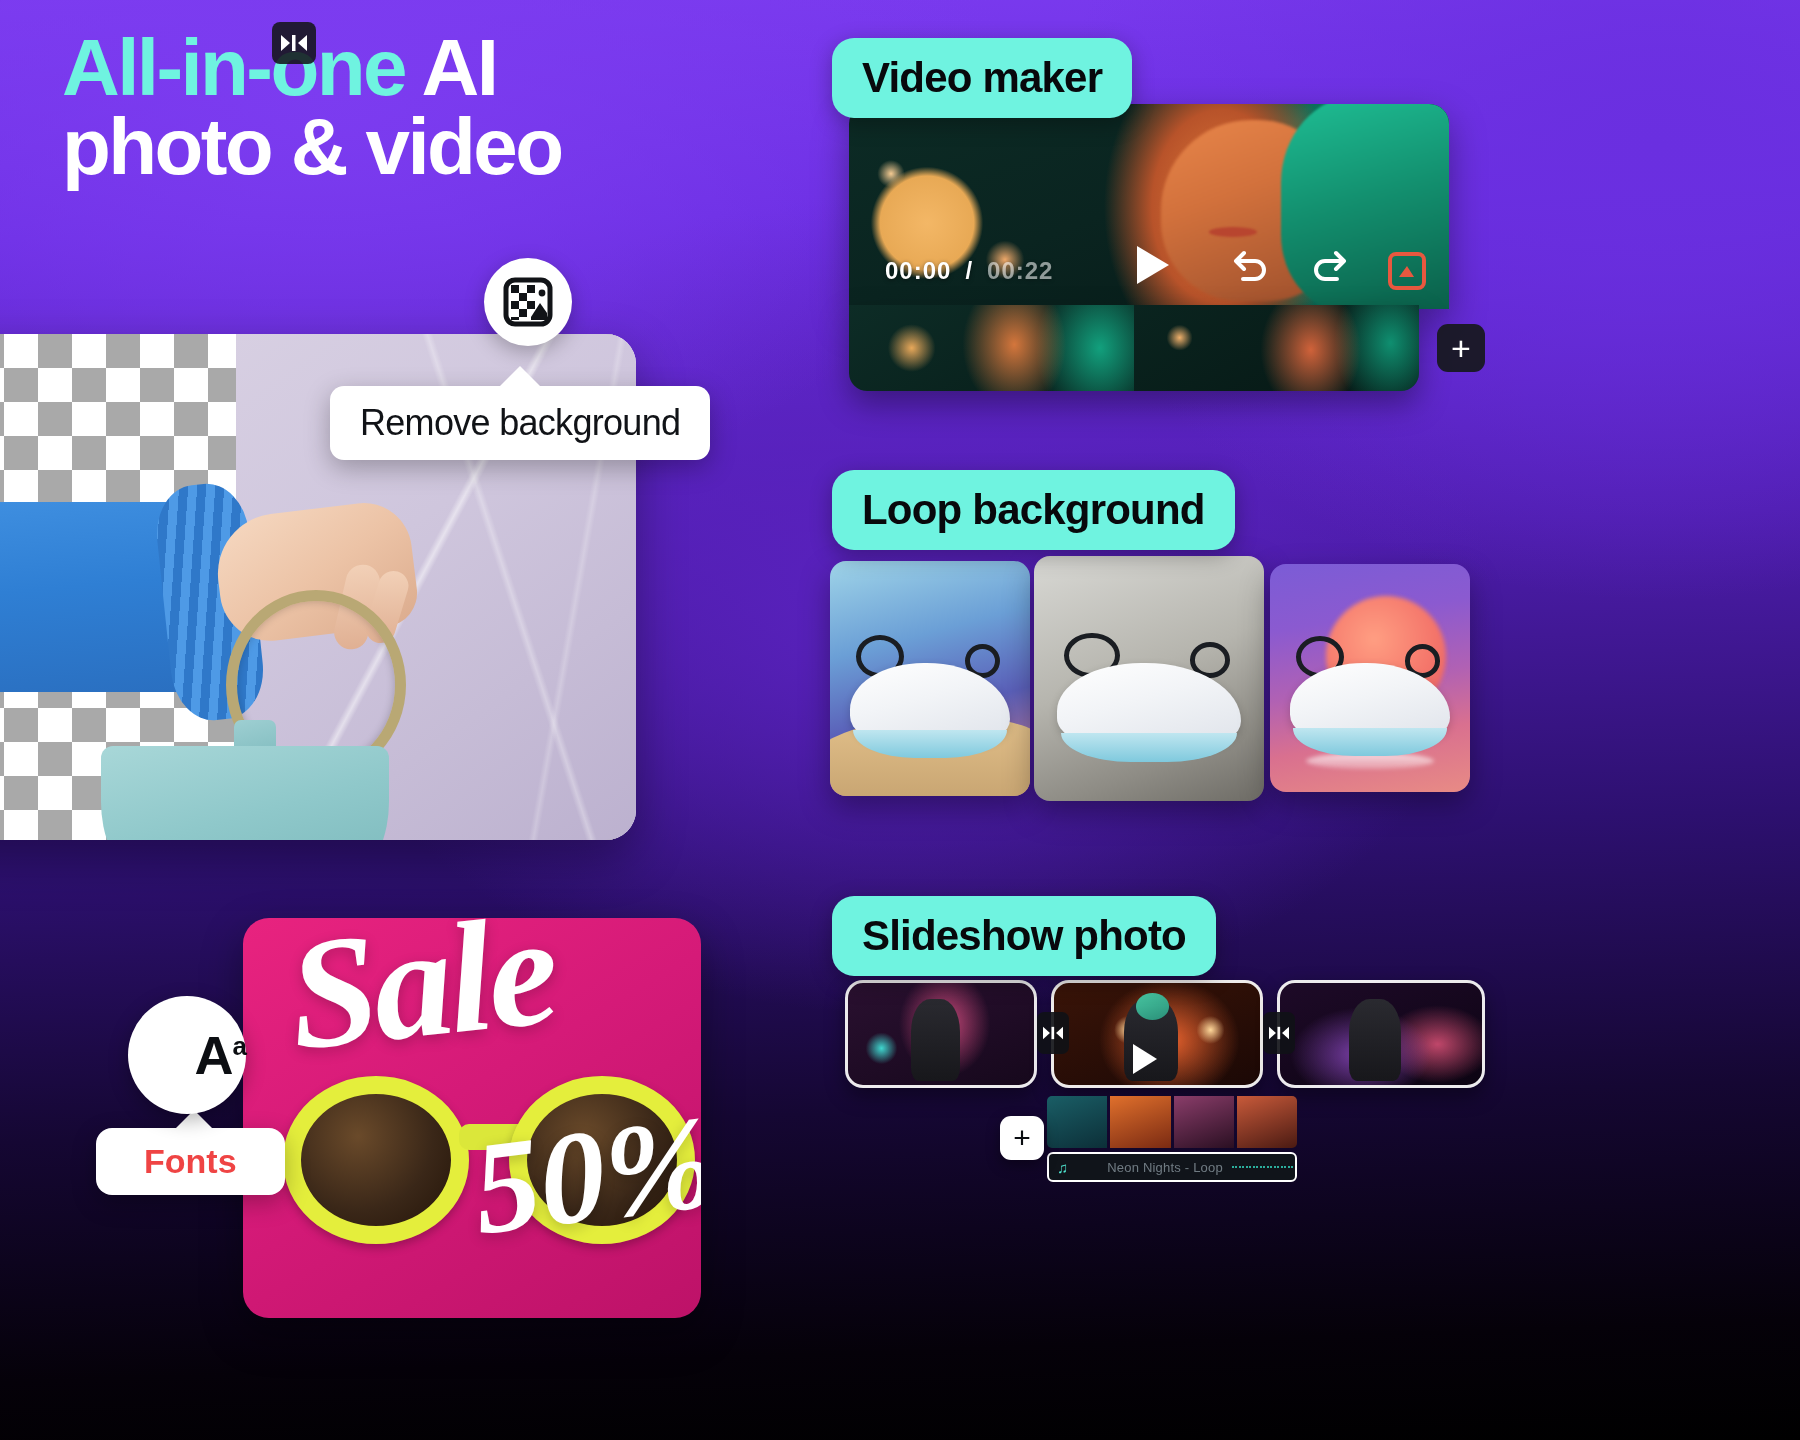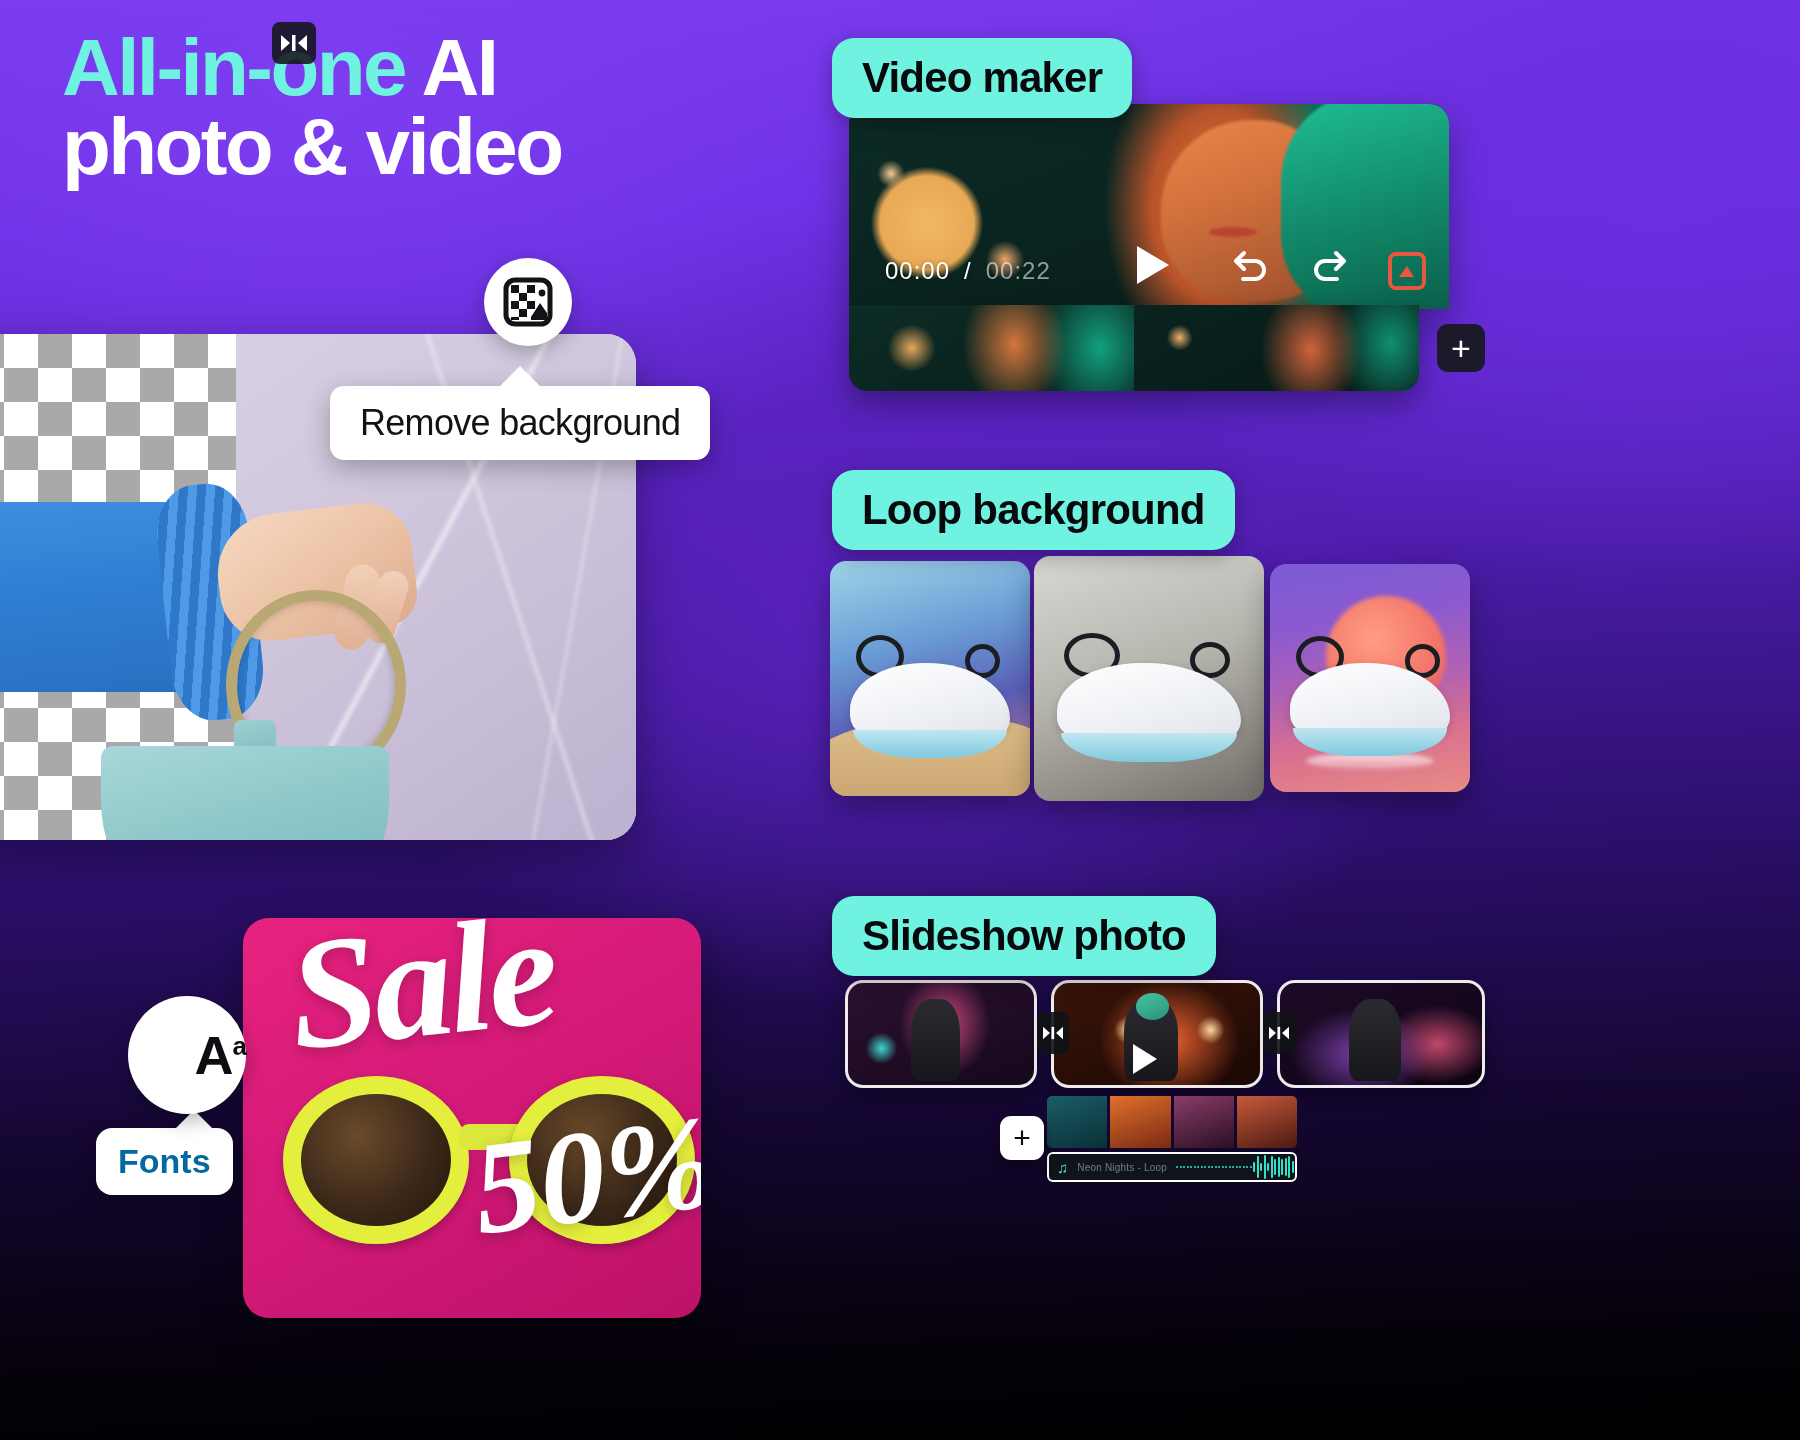--- a/index.html
+++ b/index.html
@@ -186,22 +186,22 @@
     box-shadow:0 6px 20px rgba(0,0,0,.3);
     z-index:10;
   }
   #fonts-icon .glyph {
     font-size:54px; font-weight:600; color:#0c0e12; letter-spacing:-1px;
     font-family:"Liberation Sans", sans-serif;
   }
   #fonts-icon .glyph sup { font-size:26px; vertical-align:super; }
   #fonts-tip {
     position:absolute; left:96px; top:1128px;
-    background:#ffffff; color:#0369a1;
-    border-radius:16px; padding:14px 22px;
+    background:#ffffff; color:#ef4444;
+    border-radius:16px; padding:14px 48px;
     font-size:34px; font-weight:600;
     box-shadow:0 8px 24px rgba(0,0,0,.28);
     z-index:9;
   }
   #fonts-tip::before{
     content:""; position:absolute; left:78px; top:-18px;
     border-left:20px solid transparent; border-right:20px solid transparent;
     border-bottom:20px solid #ffffff;
   }
 
@@ -233,21 +233,21 @@
     background:linear-gradient(165deg,#1fbf95 0%,#13906f 46%,#0a5c47 100%);
     border-radius:40% 14% 10% 36%;
     filter:blur(1.2px);
   }
   .vid-photo .lips {
     position:absolute; left:60%; top:60%; width:8%; height:5%;
     background:#b8452f; border-radius:50%; filter:blur(1px);
   }
   .ve-timer {
     position:absolute; left:36px; bottom:24px;
-    color:#ffffff; font-size:24px; font-weight:400; letter-spacing:1px;
+    color:#ffffff; font-size:24px; font-weight:700; letter-spacing:1px;
     font-family:"Liberation Sans", sans-serif;
     text-shadow:0 1px 4px rgba(0,0,0,.5);
     display:flex; gap:14px; align-items:baseline;
   }
   .ve-timer .total { opacity:.55; }
   .ve-ctl { position:absolute; bottom:18px; }
   .ve-play { left:284px; }
   .ve-undo { left:380px; }
   .ve-redo { left:460px; }
   .ve-crop { right:22px; bottom:14px; }
@@ -397,22 +397,23 @@
   #ss-film .fr:nth-child(4){ background:linear-gradient(160deg,#c85a3a,#4a1a12); }
   
   #ss-audio {
     position:absolute; left:1047px; top:1152px; width:250px; height:30px;
     background:#10141a; border:2px solid #ffffff; border-radius:6px;
     display:flex; align-items:center; gap:9px; padding:0 8px;
     overflow:hidden;
   }
   #ss-audio .note { color:#4fe6d0; font-size:15px; line-height:1; }
   #ss-audio .label {
-    color:rgba(190,205,215,.55); font-size:10px; white-space:nowrap;
+    color:rgba(190,205,215,.55); font-size:13px; white-space:nowrap;
     letter-spacing:.2px;
+    margin-left:30px;
   }
   #ss-audio .wave { flex:1; height:22px; display:flex; align-items:center; gap:1.5px; }
   #ss-audio .wave i {
     display:block; width:2px; background:#35e0c8; border-radius:1px;
   }
   #ss-addplus {
     position:absolute; left:1000px; top:1116px; width:44px; height:44px;
     background:#ffffff; border-radius:11px;
     display:flex; align-items:center; justify-content:center;
     color:#0b0d11; font-size:30px; font-weight:300; line-height:1;

